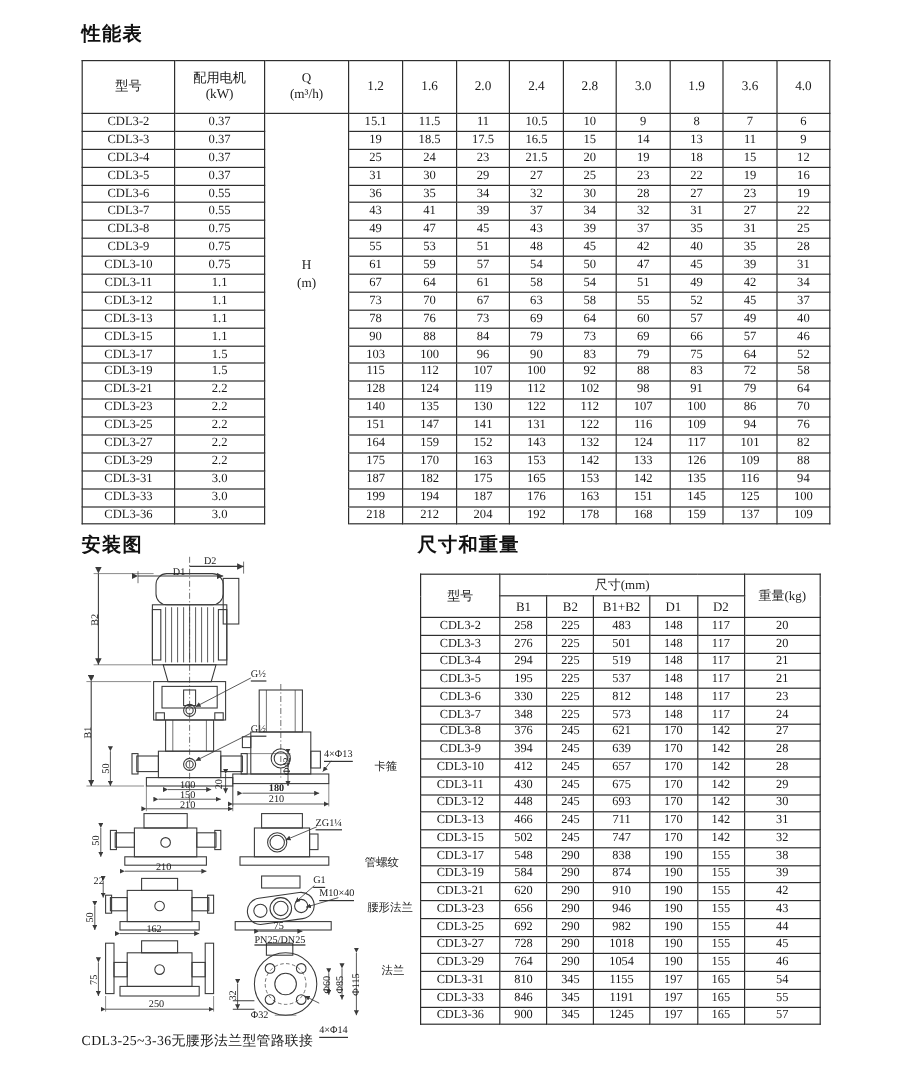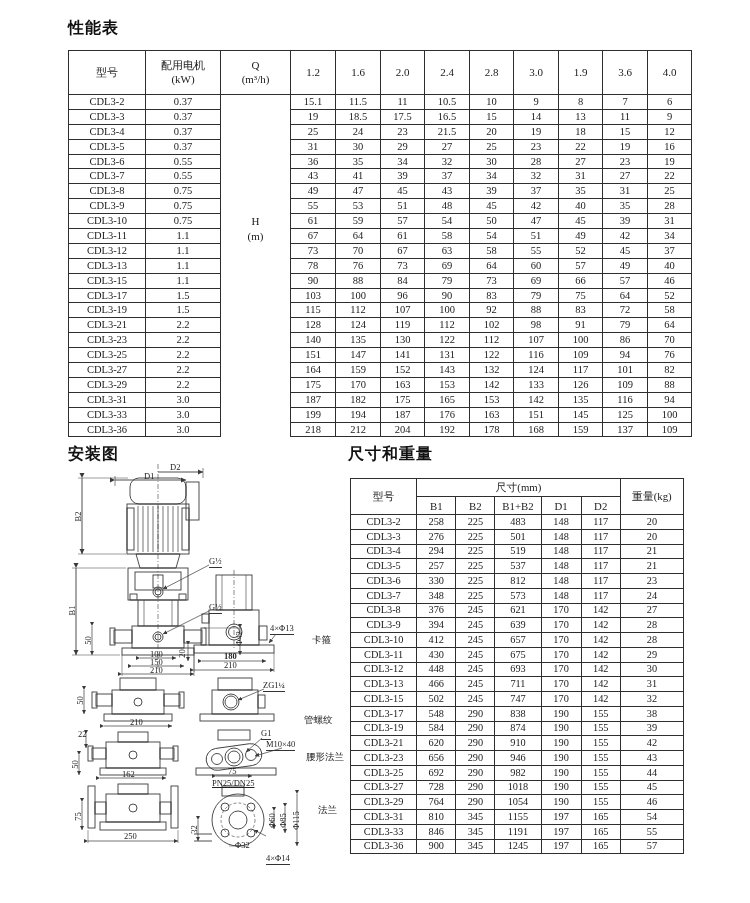--- a/index.html
+++ b/index.html
@@ -611,21 +611,21 @@
     <span class="lbl" style="left:56px; top:308px;">162</span>
     <span class="lbl lead" style="left:195px; top:267px;">G1</span>
     <span class="lbl lead" style="left:200px; top:278px;">M10×40</span>
     <span class="lbl" style="left:162px; top:305px;">75</span>
     <span class="lbl lblc" style="left:240px; top:267px;">腰形法兰</span>
 
     <span class="lbl vert" style="left:8px;  top:350px;">75</span>
     <span class="lbl" style="left:58px; top:370px;">250</span>
     <span class="lbl" style="left:146px; top:317px;text-decoration:underline;">PN25/DN25</span>
     <span class="lbl vert" style="left:124px; top:363px;">32</span>
-    <span class="lbl" style="left:143px; top:379px;margin-left:26px;">Φ32</span>
+    <span class="lbl" style="left:143px; top:379px;">Φ32</span>
     <span class="lbl lead" style="left:200px; top:392px;">4×Φ14</span>
     <span class="lbl vert" style="left:199px; top:354px;">Φ60</span>
     <span class="lbl vert" style="left:210px; top:354px;">Φ85</span>
     <span class="lbl vert" style="left:221px; top:354px;">Φ115</span>
     <span class="lbl lblc" style="left:252px; top:320px;">法兰</span>
   </div>
 
   <div class="sec-title" style="left:348px; top:444px;">尺寸和重量</div>
 
   <table class="dims">
@@ -675,21 +675,21 @@
           <td>CDL3-4</td>
           <td>294</td>
           <td>225</td>
           <td>519</td>
           <td>148</td>
           <td>117</td>
           <td>21</td>
         </tr>
         <tr>
           <td>CDL3-5</td>
-          <td>257</td>
+          <td>195</td>
           <td>225</td>
           <td>537</td>
           <td>148</td>
           <td>117</td>
           <td>21</td>
         </tr>
         <tr>
           <td>CDL3-6</td>
           <td>330</td>
           <td>225</td>
@@ -856,14 +856,15 @@
           <td>900</td>
           <td>345</td>
           <td>1245</td>
           <td>197</td>
           <td>165</td>
           <td>57</td>
         </tr>
       </tbody>
   </table>
 
+  <div class="note" style="top:860px;">CDL3-25~3-36无腰形法兰型管路联接</div>
 
 </div>
 
 </body></html>

